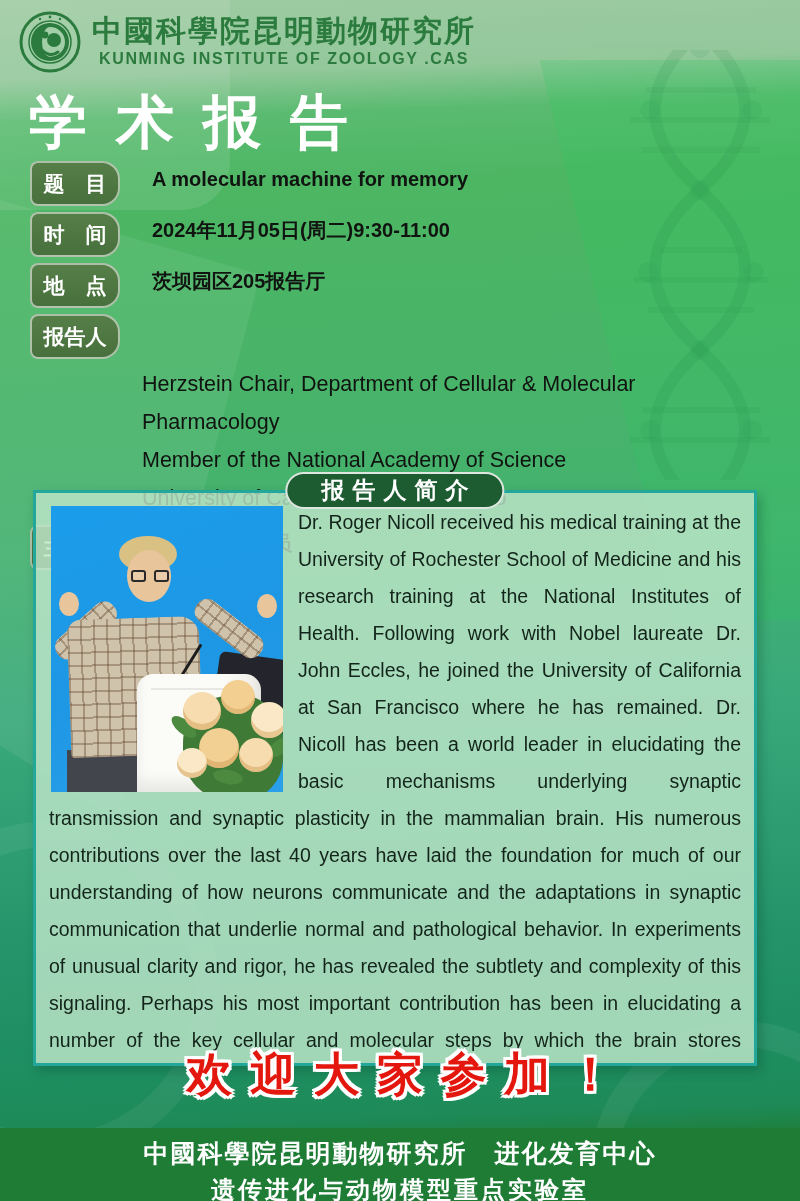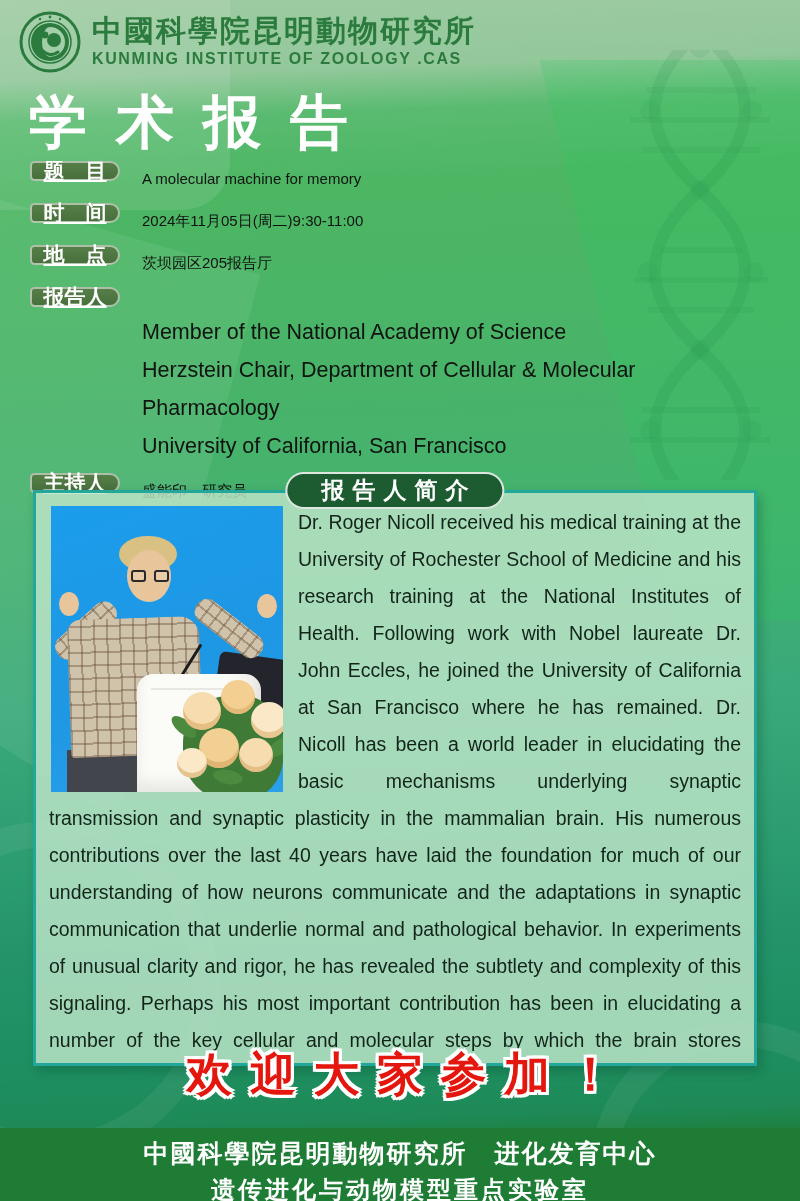--- a/index.html
+++ b/index.html
@@ -28,34 +28,34 @@
     clip-path:polygon(38% 0, 100% 0, 100% 100%, 70% 100%); }
   .swirl { border:26px solid rgba(255,255,255,.06); border-radius:50%; }
   .swirl-a { left:-120px; bottom:40px; width:340px; height:340px; }
   .swirl-b { right:-90px; bottom:-120px; width:300px; height:300px; }
   .dna-svg { right:-30px; top:50px; opacity:.55; }
   
   .header { position:absolute; top:10px; left:18px; display:flex; align-items:center; }
   .org-names { margin-left:10px; color:#2c7b3e; }
   .org-cn { font-family:"Liberation Serif", serif; font-weight:bold;
     font-size:30px; letter-spacing:2px; line-height:34px; }
-  .org-en { font-size:16px; font-weight:bold; letter-spacing:1.6px; line-height:22px; }
+  .org-en { font-size:16px; font-weight:bold; letter-spacing:1.6px; line-height:22px;text-align:center; }
   
   .poster-title { position:absolute; top:84px; left:0; width:100%;
     text-align:left; color:#ffffff; font-size:58px; font-weight:bold;
     letter-spacing:.5em; text-indent:.5em; }
   
   .info { position:absolute; top:161px; left:30px; width:745px; }
   .row { display:flex; align-items:flex-start; margin-bottom:6px; }
-  .badge { flex:none; width:90px; height:20px; display:flex; align-items:center;
+  .badge { flex:none; width:90px; height:45px; display:flex; align-items:center;
     justify-content:center; color:#fff; font-size:21px; font-weight:bold;
     background:linear-gradient(180deg,#567e48,#47703c);
     border:2px solid rgba(255,255,255,.55);
-    border-radius:8px 18px 18px 8px;text-decoration:underline; }
-  .value { margin-left:22px; font-size:15px; font-weight:400;
+    border-radius:8px 18px 18px 8px; }
+  .value { margin-left:32px; font-size:20px; font-weight:700;
     color:#101310; line-height:36px; }
   .speaker-line { margin-left:112px; font-size:21.5px; font-weight:500;
     color:#101310; line-height:38px; }
   .speaker-line:first-of-type { margin-top:4px; }
   
   .bio-section { position:absolute; top:472px; left:33px; width:724px; }
   .bio-badge { position:absolute; top:0; left:50%; transform:translateX(-50%);
     z-index:3; height:37px; padding:0 26px; display:flex; align-items:center;
     background:#1d5c31; color:#fff; font-size:23px; font-weight:bold;
     letter-spacing:.35em; text-indent:.35em; border-radius:19px;
@@ -209,22 +209,22 @@
       <div class="badge">时　间</div>
       <div class="value">2024年11月05日(周二)9:30-11:00</div>
     </div>
     <div class="row">
       <div class="badge">地　点</div>
       <div class="value">茨坝园区205报告厅</div>
     </div>
     <div class="row">
       <div class="badge">报告人</div>
     </div>
+    <div class="speaker-line">Herzstein Chair, Department of Cellular &amp; Molecular Pharmacology</div>
     <div class="speaker-line">Member of the National Academy of Science</div>
-    <div class="speaker-line">Herzstein Chair, Department of Cellular &amp; Molecular Pharmacology</div>
     <div class="speaker-line">University of California, San Francisco</div>
     <div class="row" style="margin-top:8px;">
       <div class="badge">主持人</div>
       <div class="value">盛能印　研究员</div>
     </div>
   </div>
 
   <div class="bio-section">
     <div class="bio-badge">报告人简介</div>
     <div class="bio-box">

